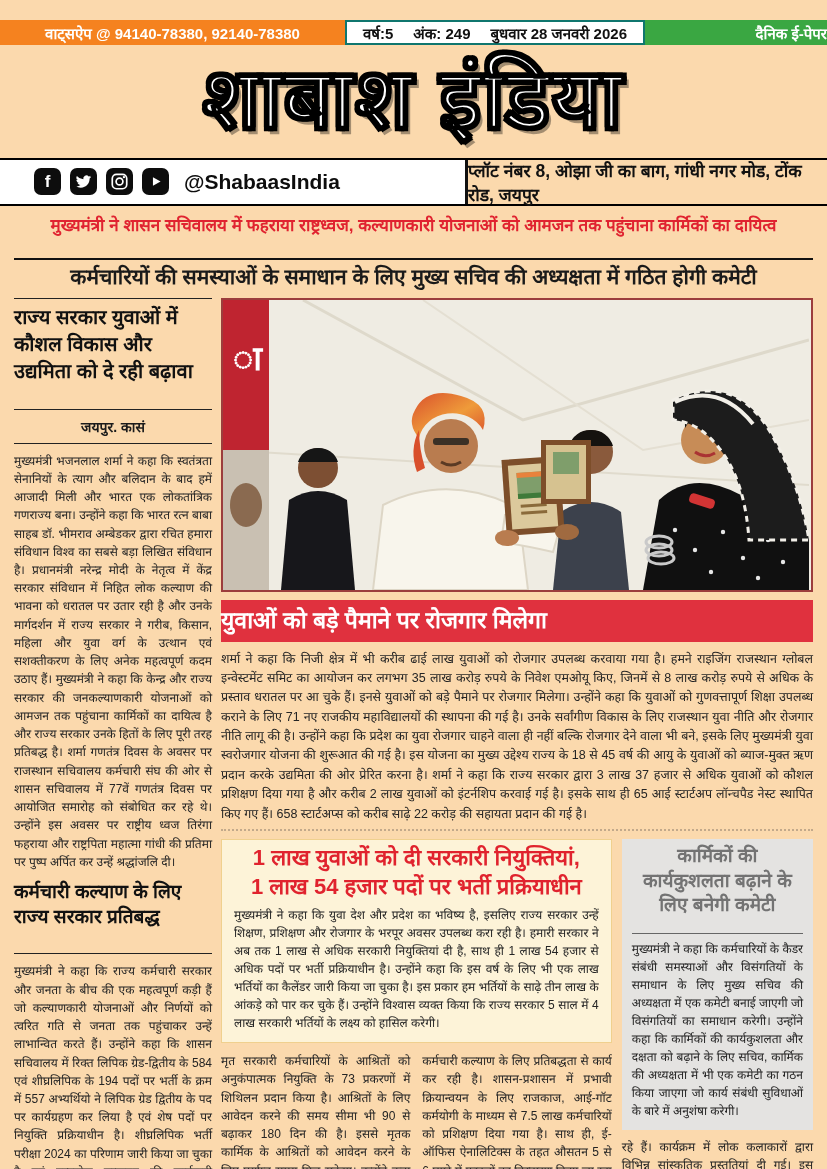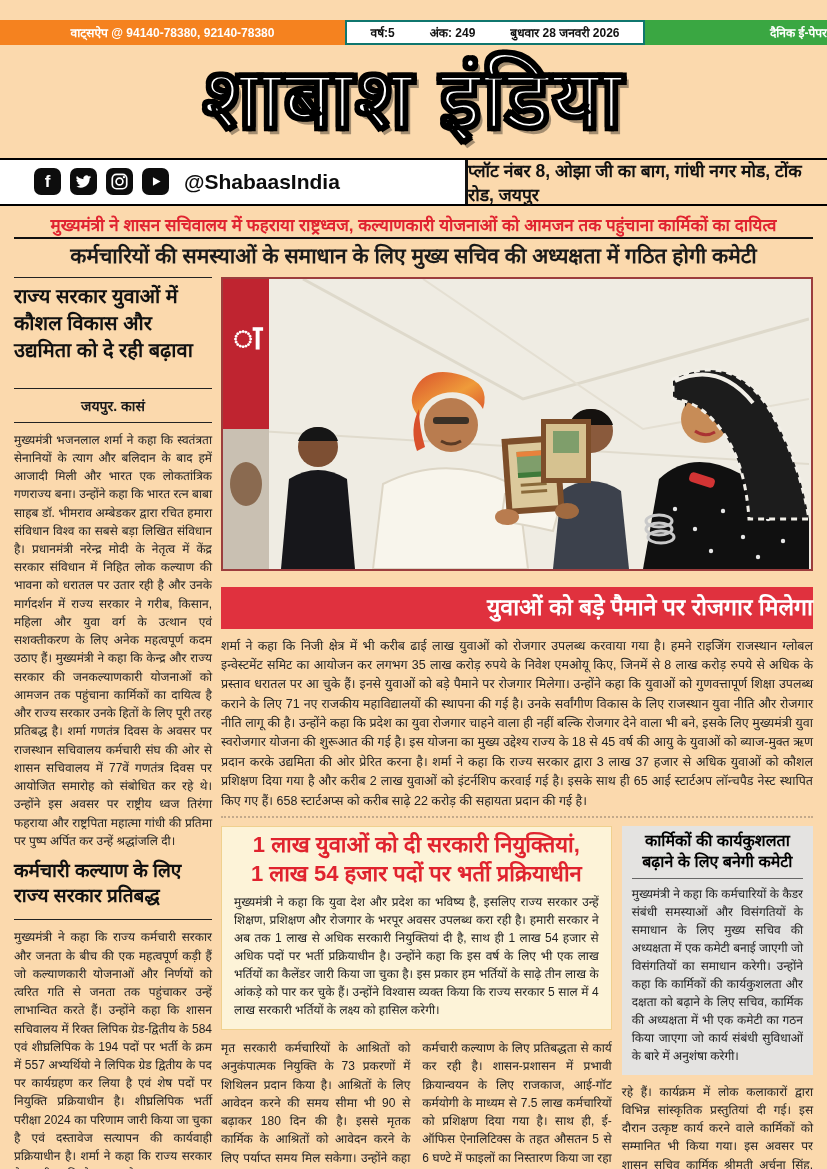--- a/index.html
+++ b/index.html
@@ -2,66 +2,66 @@
 <html><head>
 <meta charset="utf-8">
 <style>
   html,body{margin:0;padding:0;}
   .page{
     position:relative;width:827px;height:1169px;box-sizing:border-box;
     background:#fbd9ad;overflow:hidden;
     font-family:"Liberation Sans","DejaVu Sans",sans-serif;color:#1b1b1b;
   }
   
-  .topbar{display:flex;height:25px;margin-top:20px;font-size:12px;font-weight:700;}
+  .topbar{display:flex;height:25px;margin-top:20px;font-size:15px;font-weight:700;}
   .tb-orange{flex:0 0 345px;background:#f5821f;color:#fff;display:flex;align-items:center;justify-content:center;}
   .tb-issue{flex:0 0 300px;background:#fff;border:2px solid #0f766e;box-sizing:border-box;display:flex;align-items:center;justify-content:space-around;color:#111;padding:0 6px;}
   .tb-green{flex:1;background:#3aa742;color:#fff;display:flex;align-items:center;justify-content:flex-end;}
   
   .masthead{
     text-align:center;font-size:84px;font-weight:800;line-height:1.15;color:#fff;letter-spacing:2px;
     -webkit-text-stroke:2px #000;
     text-shadow:-2px -2px 0 #000,2px -2px 0 #000,-2px 2px 0 #000,2px 2px 0 #000,4px 5px 0 rgba(0,0,0,.35);
     padding:6px 0 10px;
   }
   
   .socialbar{display:flex;height:44px;border-top:2px solid #000;border-bottom:2px solid #000;}
   .social-left{flex:0 0 465px;background:#fff;display:flex;align-items:center;gap:9px;padding-left:34px;box-sizing:border-box;}
   .sicon{width:27px;height:27px;background:#0d0d0d;border-radius:7px;color:#fff;display:flex;align-items:center;justify-content:center;font-weight:800;font-size:17px;}
   .sicon svg{display:block;}
   .handle{font-size:21px;font-weight:800;color:#0d0d0d;margin-left:6px;}
   .social-div{width:3px;background:#111;}
   .social-right{flex:1;display:flex;align-items:center;justify-content:center;font-size:17.5px;font-weight:700;color:#111;}
   
   .inner{padding:0 14px;}
-  .kicker{margin-top:7px;text-align:center;color:#e02330;font-weight:700;font-size:17px;padding-bottom:1px;border-bottom:2.5px solid #111;}
+  .kicker{margin-top:7px;text-align:center;color:#e02330;font-weight:700;font-size:17px;padding-bottom:22px;border-bottom:2.5px solid #111;}
   .headline{font-size:37px;font-weight:800;text-align:center;color:#121212;margin:9px 0 2px;line-height:1.15;}
   .subheadline{font-size:21px;font-weight:700;text-align:center;color:#1a1a1a;margin:2px 0 8px;}
   
   .content{display:flex;gap:9px;}
   .leftcol{flex:0 0 198px;border-top:1.5px solid #222;padding-top:5px;}
   .lc-head{font-size:20px;font-weight:700;line-height:1.35;color:#111;padding-bottom:24px;border-bottom:1.5px solid #222;}
   .lc-byline{text-align:center;font-weight:700;font-size:14px;padding:7px 0;border-bottom:1.5px solid #222;margin-bottom:8px;}
   .body-text{font-size:12px;line-height:1.52;text-align:justify;color:#242424;margin:0 0 6px;}
-  .lc-subhead{font-size:19px;font-weight:700;line-height:1.3;color:#111;border-bottom:1.5px solid #222;padding:3px 0 11px;margin:3px 0 8px;}
+  .lc-subhead{font-size:19px;font-weight:700;line-height:1.3;color:#111;border-bottom:1.5px solid #222;padding:3px 0 24px;margin:3px 0 8px;}
   .rightcol{flex:1;display:flex;flex-direction:column;min-width:0;}
   .photo{height:290px;border:2px solid #9c3d3d;background:#efece3;position:relative;overflow:hidden;}
-  .caption{background:#e0313e;color:#fff;font-weight:800;font-size:23px;text-align:right;padding:3px 0 7px;margin-top:16px;}
+  .caption{background:#e0313e;color:#fff;font-weight:800;font-size:23px;text-align:left;padding:3px 0 7px;margin-top:8px;}
   .lead{font-size:12.5px;line-height:1.55;margin:8px 0 5px;}
   .dotted{border-bottom:2px dotted #c2a98b;margin:0 0 8px;}
   .bottom-grid{display:flex;gap:10px;flex:1;min-height:0;}
   .bg-left{flex:0 0 66%;display:flex;flex-direction:column;min-width:0;}
   .cream-box{background:#fdf3d8;border:1px solid #f0d08e;padding:4px 12px 10px;}
   .cb-title{color:#e0232e;font-weight:800;font-size:22px;text-align:center;line-height:1.3;margin-bottom:5px;}
   .cream-box p{font-size:12px;line-height:1.5;text-align:justify;margin:0;color:#242424;}
   .two-cols{display:flex;gap:12px;margin-top:9px;}
   .two-cols p{flex:1;min-width:0;}
   .bg-right{flex:1;display:flex;flex-direction:column;min-width:0;}
   .gray-box{background:#e4e3e1;padding:5px 10px 10px;}
-  .gb-title{color:#000000;font-weight:800;font-size:16px;text-align:center;line-height:1.3;border-bottom:1.5px solid #666;padding-bottom:5px;margin-bottom:6px;}
+  .gb-title{color:#737373;font-weight:800;font-size:19px;text-align:center;line-height:1.3;border-bottom:1.5px solid #666;padding-bottom:15px;margin-bottom:6px;}
   .gray-box p{font-size:12px;line-height:1.5;text-align:justify;margin:0;color:#242424;}
   .col3{margin-top:8px;}
 </style>
 </head>
 <body>
 
 <div class="page">
 
   <div class="topbar">
     <div class="tb-orange">

